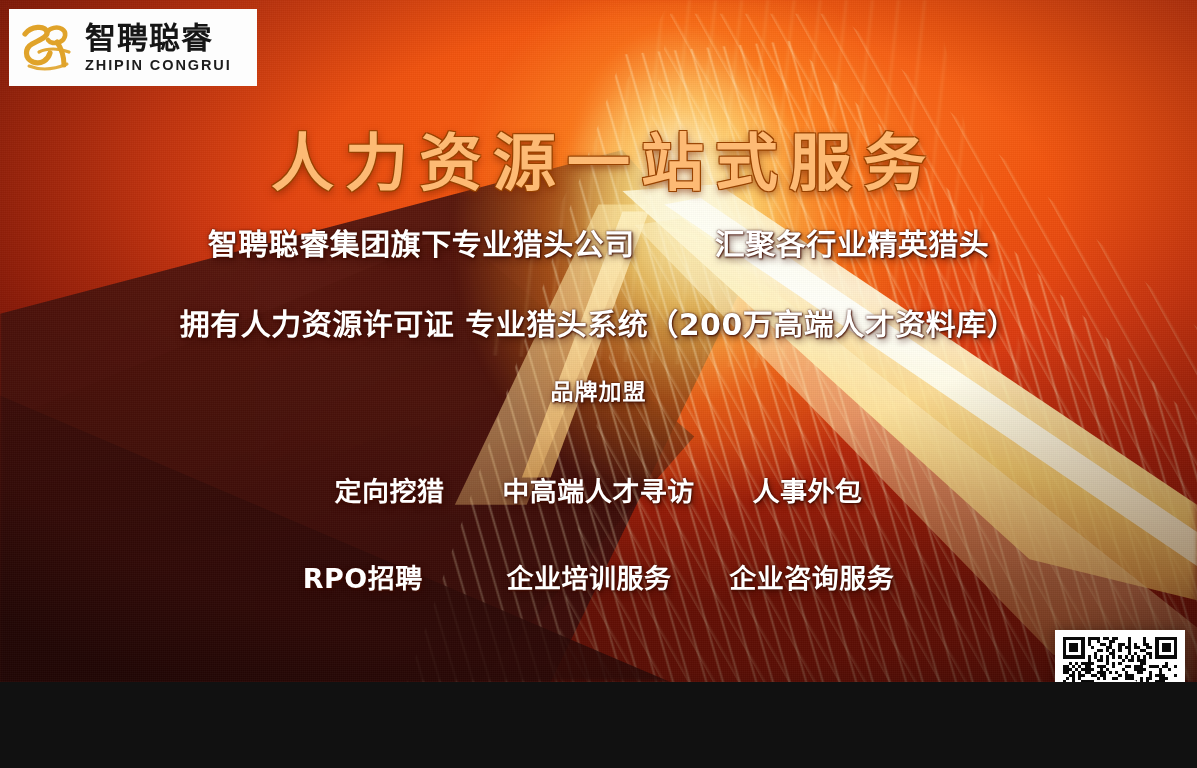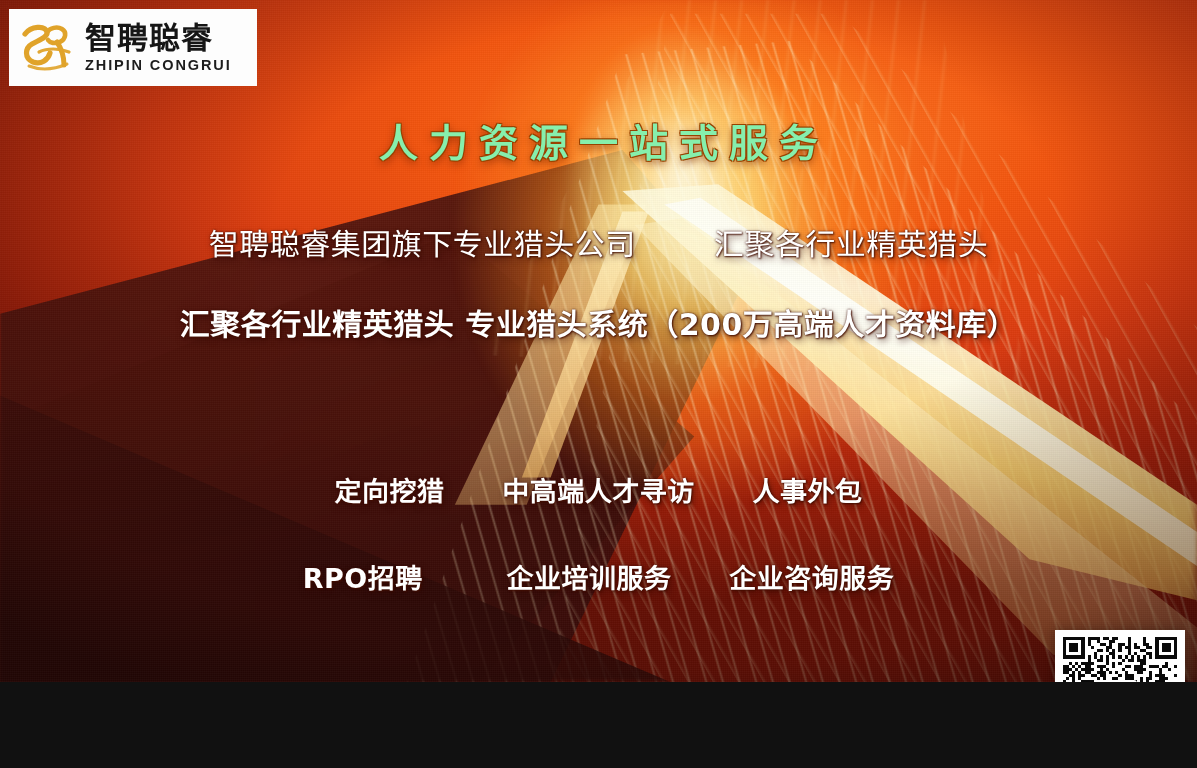--- a/index.html
+++ b/index.html
@@ -211,42 +211,42 @@
   .copy {
     position: absolute;
     inset: 0;
     text-align: center;
   }
   .headline {
     position: absolute;
     left: 0; right: 0;
     top: 112px;
     font-family: Liberation Serif, serif;
-    font-size: 39px;
+    font-size: 63px;
     font-weight: 700;
-    color: #86efac;
+    color: #fdba74;
     letter-spacing: 11px;
     text-indent: 11px;
     text-shadow:
       0 0 1px #8a3a00,
       1px 1px 0 #9a4400,
       -1px 1px 0 #9a4400,
       1px -1px 0 #9a4400,
       -1px -1px 0 #9a4400,
       0 3px 9px rgba(120,35,0,.75);
     white-space: nowrap;
   }
   .line {
     position: absolute;
     left: 0; right: 0;
     white-space: nowrap;
     font-family: "DejaVu Sans", "Liberation Sans", sans-serif;
     color: #ffffff;
   }
-  .line-row1 { top: 220px; font-size: 30px; font-weight: 400; letter-spacing: .5px; }
+  .line-row1 { top: 220px; font-size: 30px; font-weight: 700; letter-spacing: .5px; }
   .line-row2 { top: 300px; font-size: 30px; font-weight: 700; letter-spacing: .5px; }
   .line-row3 { top: 373px; font-size: 23px; font-weight: 700; letter-spacing: 1px; }
   .line-row4 { top: 470px; font-size: 27px; font-weight: 700; letter-spacing: .5px; }
   .line-row5 { top: 557px; font-size: 27px; font-weight: 700; letter-spacing: .5px; }
 
   .line span {
     text-shadow:
       0 0 2px rgba(60,10,0,.85),
       1px 1px 2px rgba(70,14,0,.9),
       2px 3px 7px rgba(50,8,0,.65);
@@ -336,23 +336,26 @@
 
     <div class="headline">人力资源一站式服务</div>
 
     <div class="line line-row1">
       <span>智聘聪睿集团旗下专业猎头公司</span>
       <span class="gap-md"></span>
       <span>汇聚各行业精英猎头</span>
     </div>
 
     <div class="line line-row2">
-      <span>汇聚各行业精英猎头 专业猎头系统（200万高端人才资料库）</span>
-    </div>
-
+      <span>拥有人力资源许可证 专业猎头系统（200万高端人才资料库）</span>
+    </div>
+
+    <div class="line line-row3">
+      <span>品牌加盟</span>
+    </div>
 
     <div class="line line-row5">
       <span>RPO招聘</span>
       <span class="gap-lg"></span>
       <span>企业培训服务</span>
       <span class="gap-sm"></span>
       <span>企业咨询服务</span>
     </div>
 
     <div class="line line-row4">

